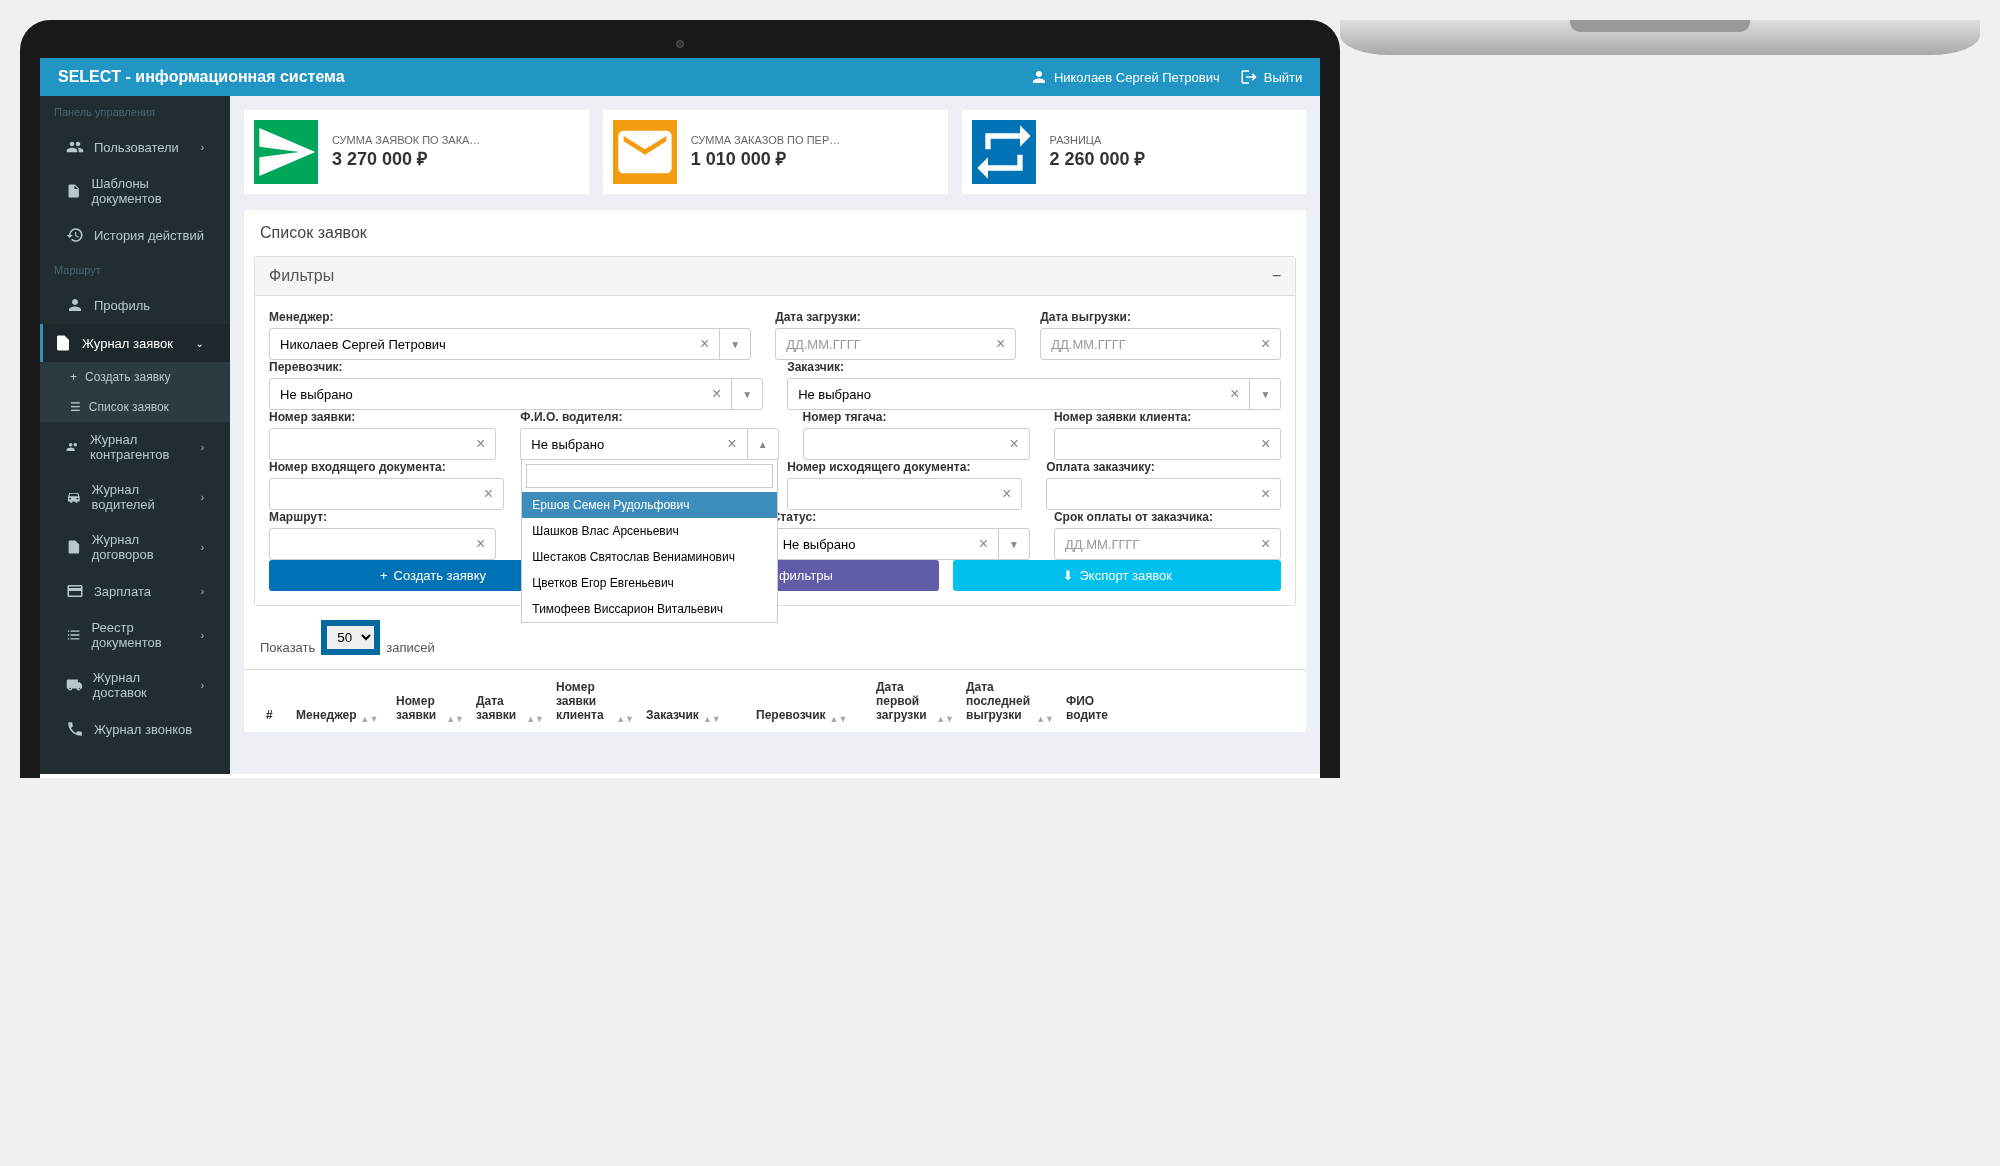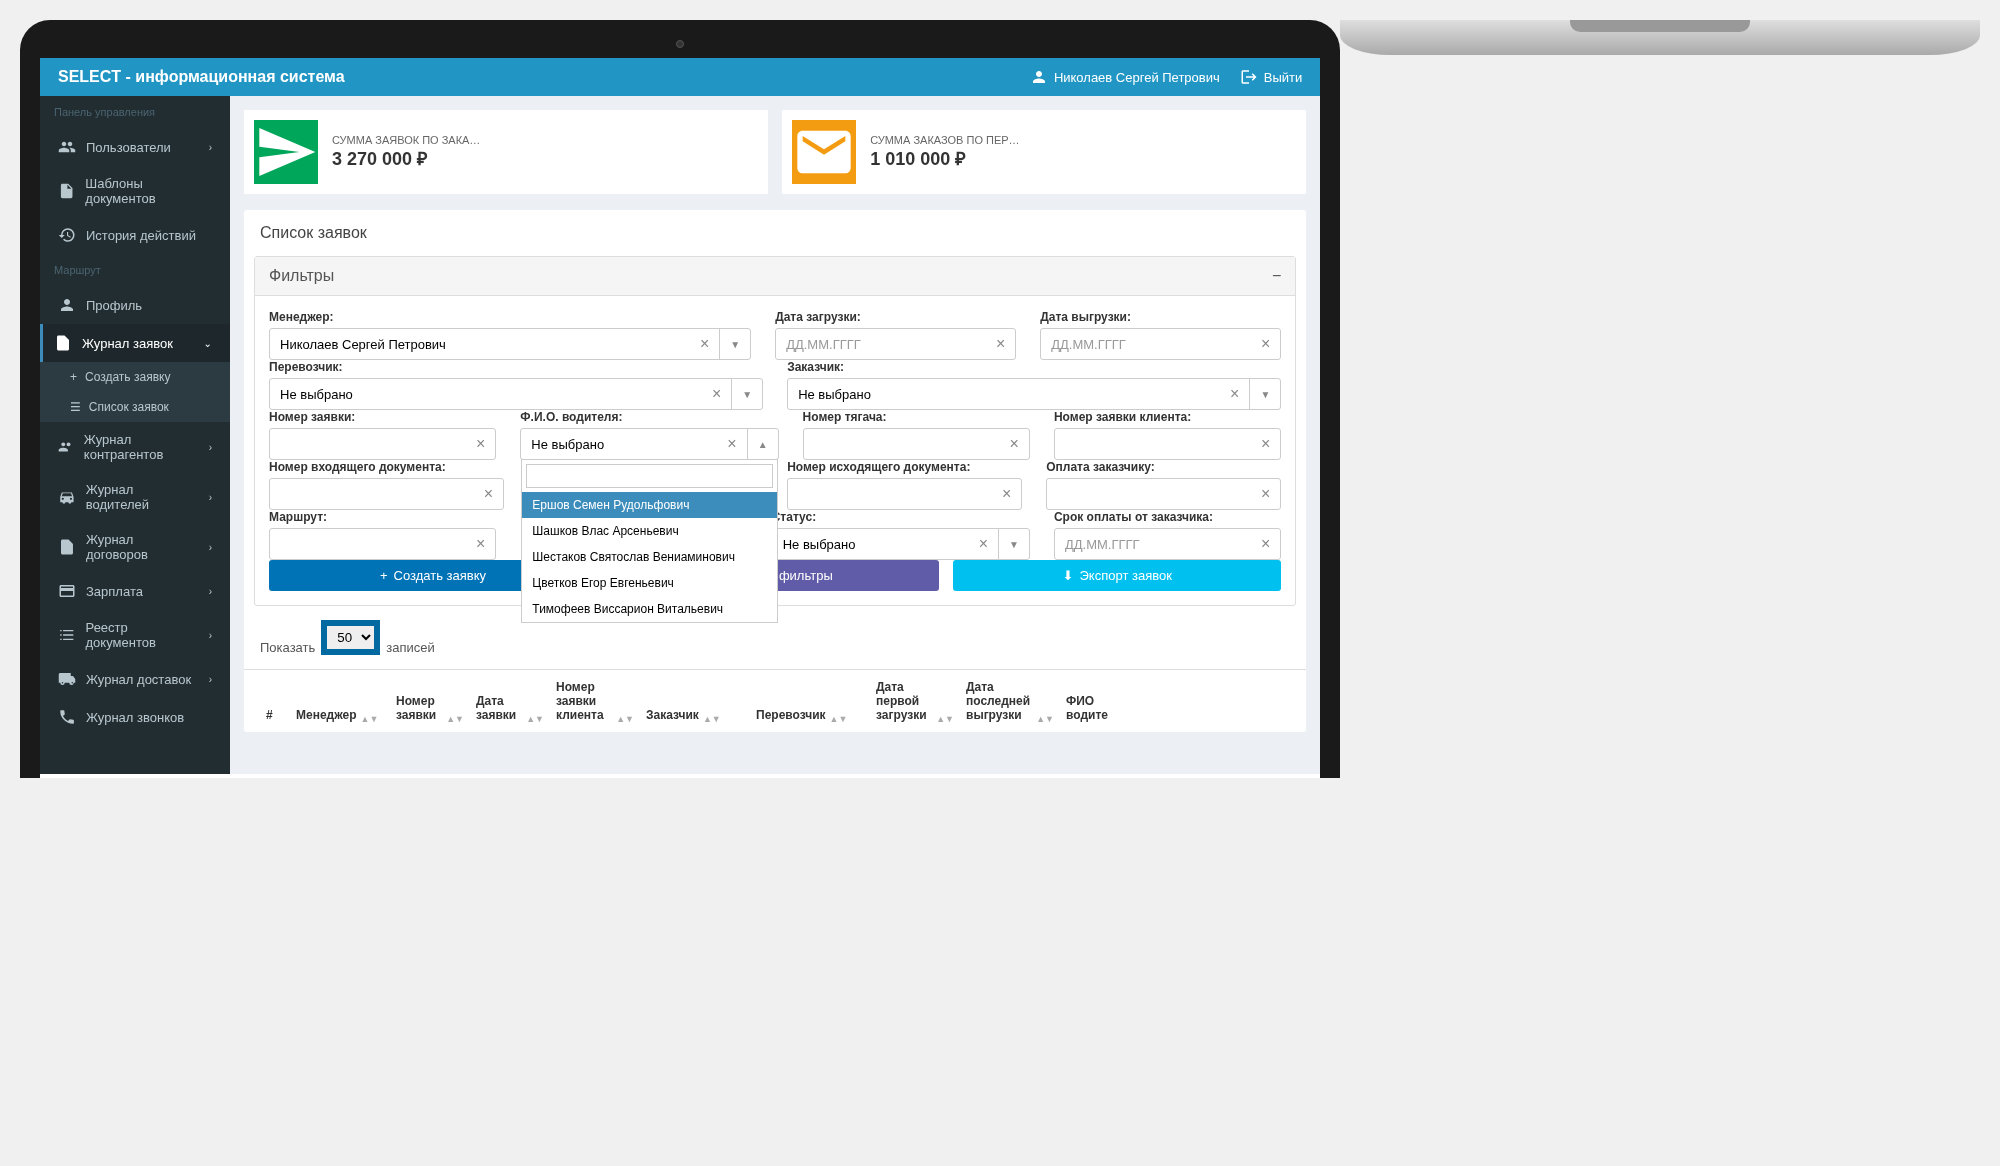--- a/index.html
+++ b/index.html
@@ -9,21 +9,21 @@
 .screen{background:#fff;height:720px;overflow:hidden;position:relative}
 .laptop-base{width:1500px;height:35px;background:linear-gradient(#dedede,#aaa);margin:0 auto;border-radius:0 0 50px 50px/0 0 20px 20px;position:relative}
 .notch{width:180px;height:12px;background:#999;margin:0 auto;border-radius:0 0 10px 10px}
 .header{background:#2196c4;color:#fff;padding:10px 18px;display:flex;justify-content:space-between;align-items:center;font-size:14px}
 .header-left{font-weight:bold;font-size:16px}
 .header-right{display:flex;gap:20px;align-items:center;font-size:13px}
 .header-right span{display:flex;align-items:center;gap:6px}
 .main{display:flex;height:calc(100% - 42px)}
 .sidebar{width:190px;background:#222d32;color:#b8c7ce;font-size:13px;overflow-y:auto}
 .sidebar-header{padding:10px 14px;color:#4b646f;font-size:11px}
-.sidebar-item{padding:10px 18px;display:flex;align-items:center;gap:10px;cursor:pointer;position:relative}
+.sidebar-item{padding:10px 26px;display:flex;align-items:center;gap:10px;cursor:pointer;position:relative}
 .sidebar-item.active{background:#1e282c;color:#fff;border-left:3px solid #3c8dbc;padding-left:11px}
 .sidebar-item .chevron{margin-left:auto;font-size:10px}
 .sidebar-sub{background:#2c3b41;padding:8px 14px 8px 30px;font-size:12px;display:flex;align-items:center;gap:8px;cursor:pointer}
 .content{flex:1;background:#ecf0f5;padding:14px;overflow-y:auto}
 .stats{display:flex;gap:14px;margin-bottom:16px}
 .stat{flex:1;background:#fff;display:flex;align-items:center;padding:10px;gap:14px}
 .stat-icon{width:64px;height:64px;display:flex;align-items:center;justify-content:center;color:#fff}
 .stat-icon.green{background:#00a65a}
 .stat-icon.orange{background:#f39c12}
 .stat-icon.blue{background:#0073b7}
@@ -224,20 +224,31 @@
             <div class="stat-icon orange">
                 <svg viewBox="0 0 24 24" fill="currentColor" width="32" height="32">
                   <path d="M20 4H4c-1.1 0-2 .9-2 2v12c0 1.1.9 2 2 2h16c1.1 0 2-.9 2-2V6c0-1.1-.9-2-2-2zm0 4l-8 5-8-5V6l8 5 8-5v2z"></path>
                 </svg>
               </div>
             <div class="stat-text">
                 <div class="label">СУММА ЗАКАЗОВ ПО ПЕРЕ...</div>
                 <div class="value">1 010 000 ₽</div>
               </div>
           </div>
+          <div class="stat">
+            <div class="stat-icon blue">
+                <svg viewBox="0 0 24 24" fill="currentColor" width="32" height="32">
+                  <path d="M7 7h11v3l4-4-4-4v3H5v6h2V7zm10 10H6v-3l-4 4 4 4v-3h13v-6h-2v4z"></path>
+                </svg>
+              </div>
+            <div class="stat-text">
+                <div class="label">РАЗНИЦА</div>
+                <div class="value">2 260 000 ₽</div>
+              </div>
+          </div>
         </div>
 
         <div class="panel">
           <div class="panel-title">Список заявок</div>
           <div class="filters-panel">
             <div class="filters-header">
               <span>Фильтры</span>
               <span>−</span>
             </div>
             <div class="filters-body">

